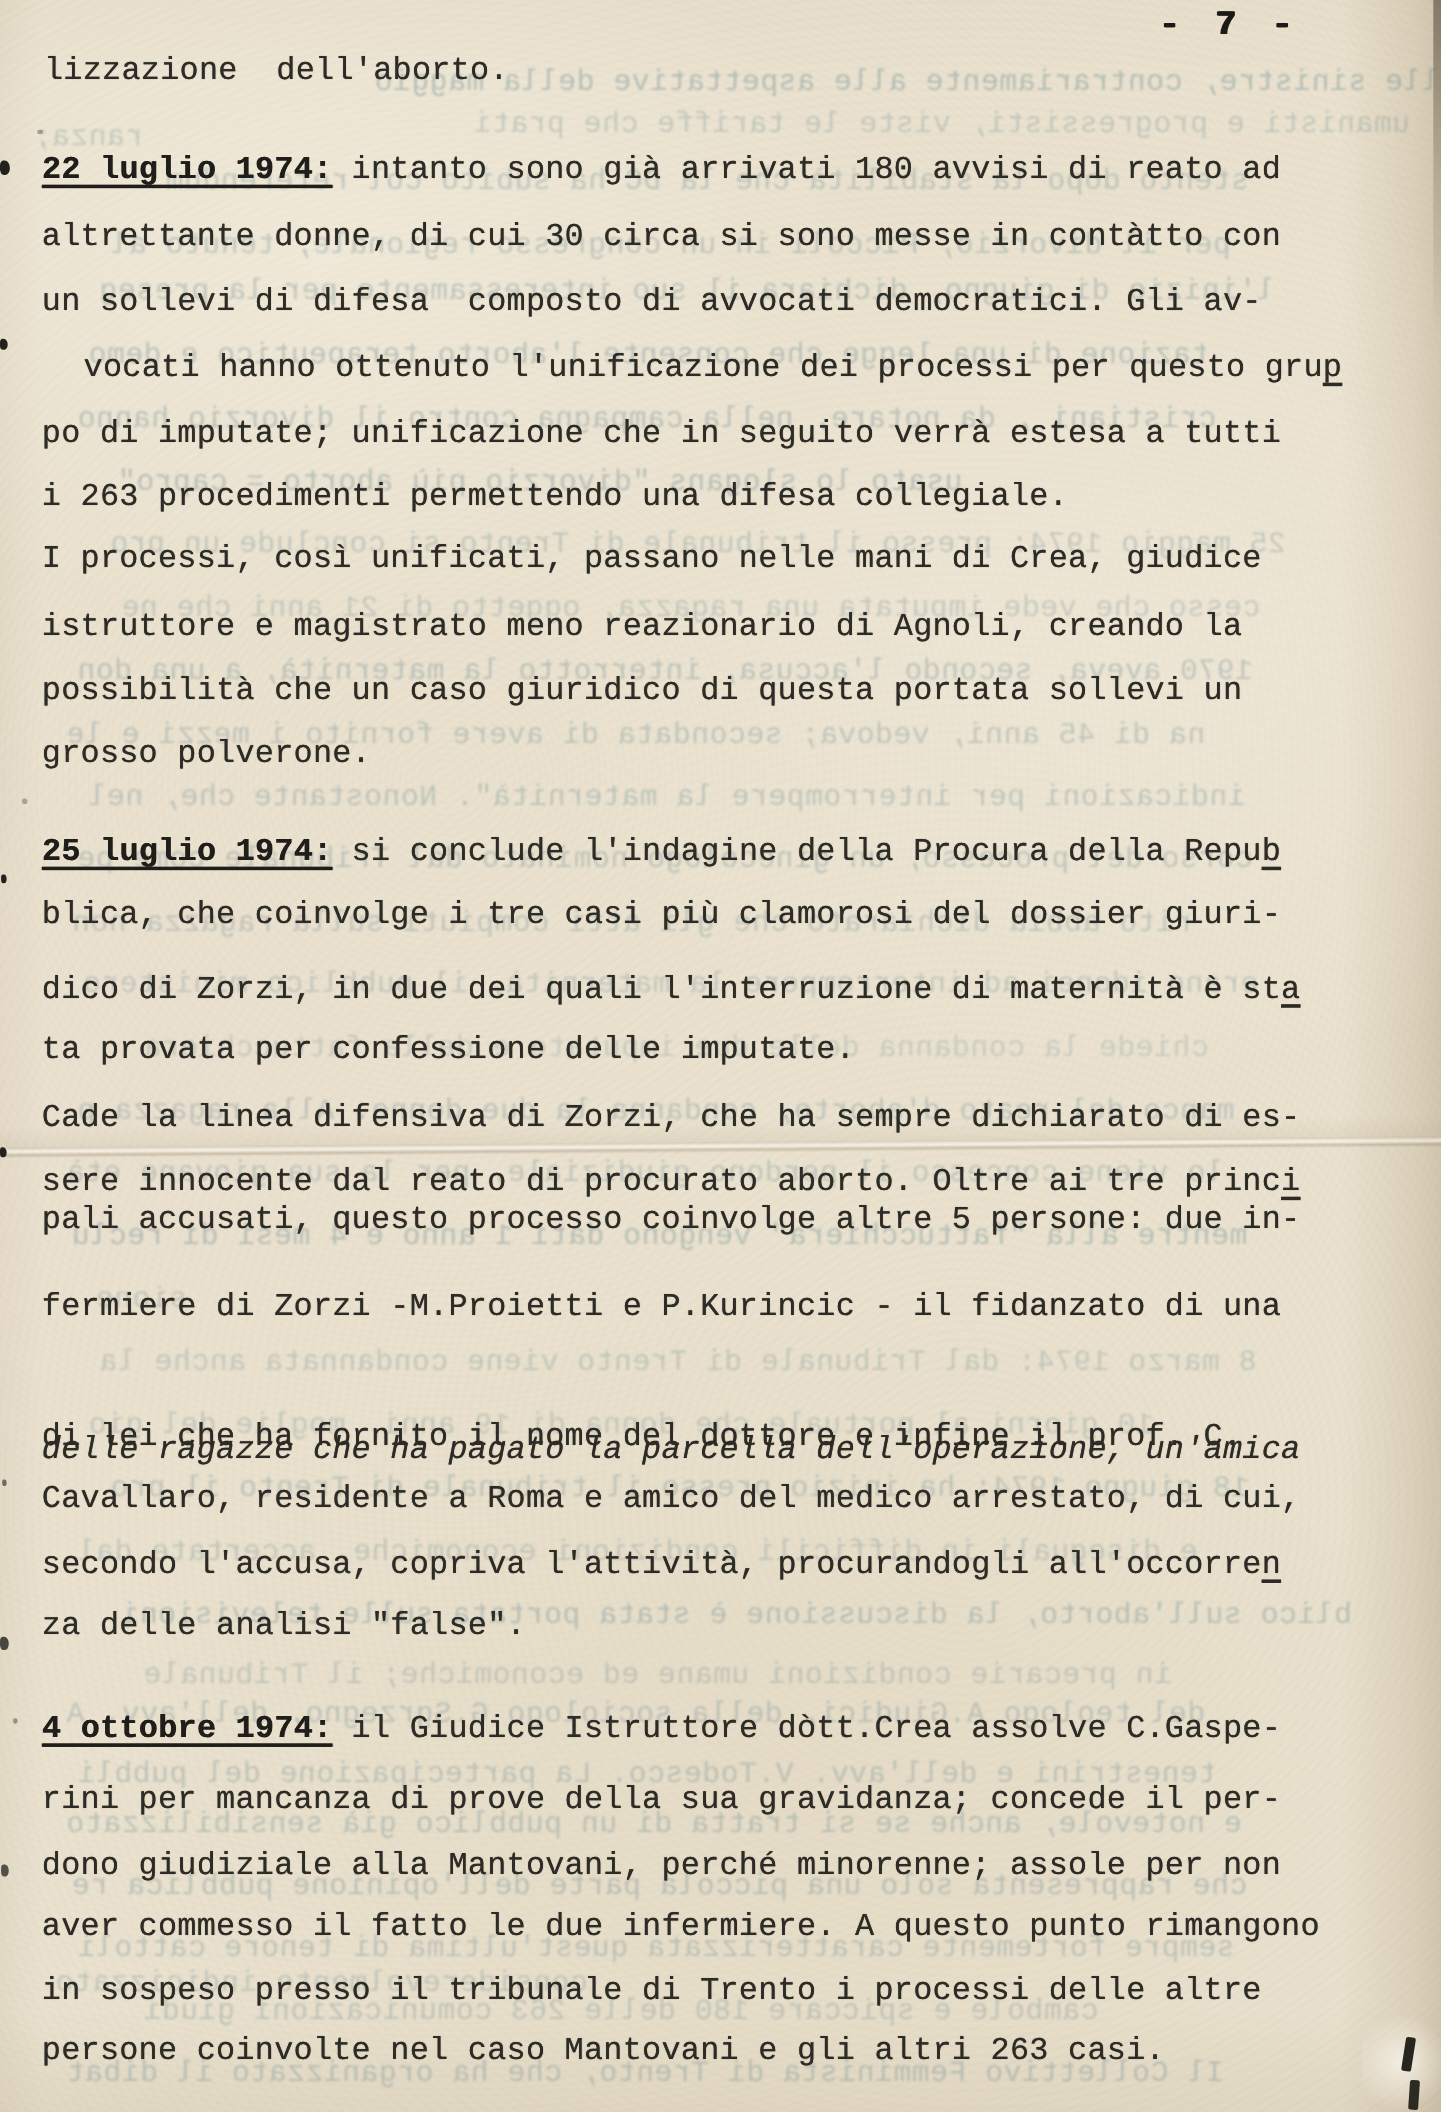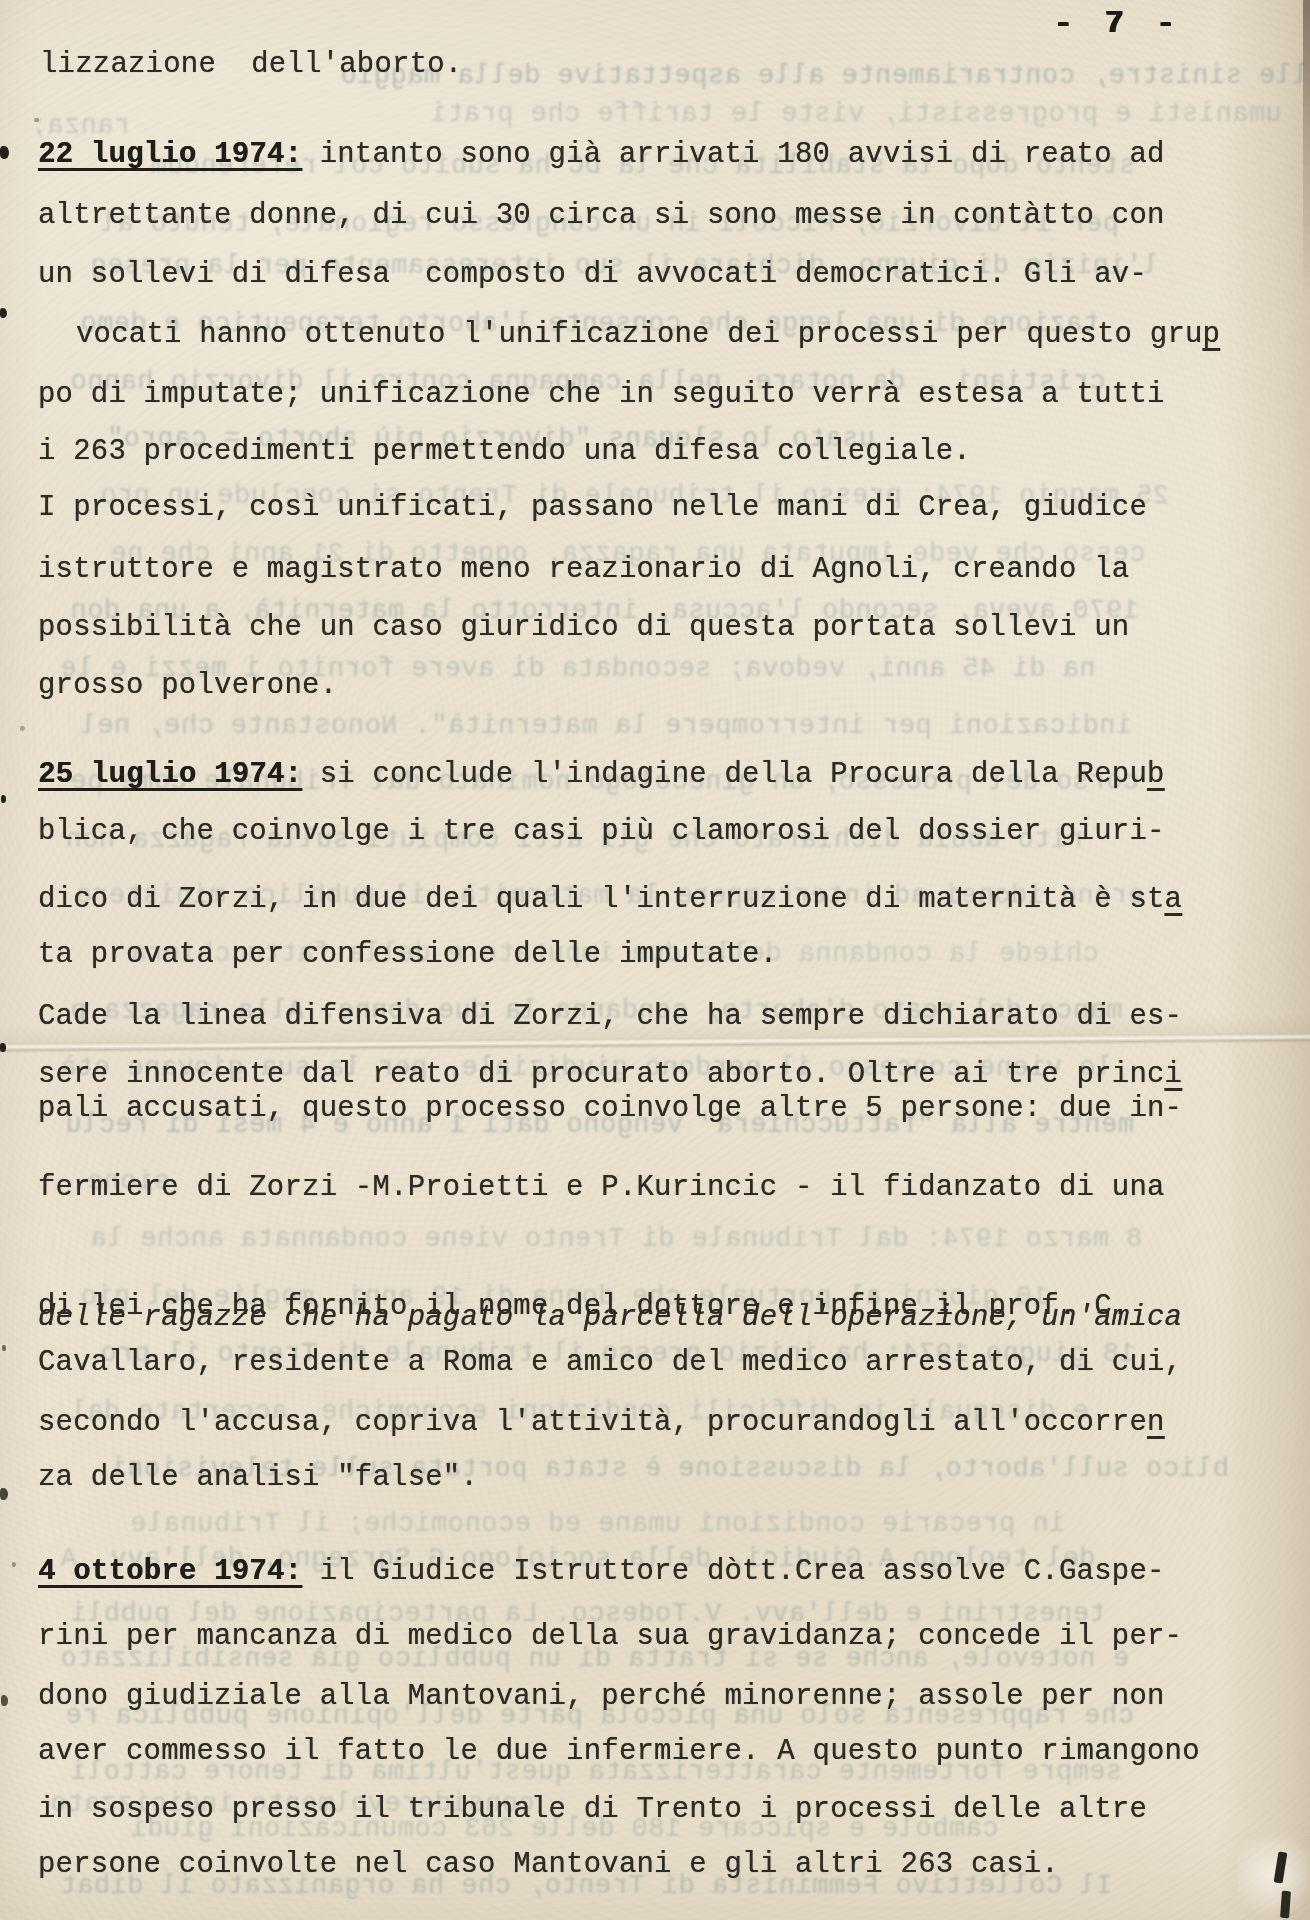--- a/index.html
+++ b/index.html
@@ -134,21 +134,21 @@
       <div class="tline" style="top: 1002px; left: 38px;"><span>Cade la linea difensiva di Zorzi, che ha sempre dichiarato di es-</span></div>
       <div class="tline" style="top: 1060px; left: 38px;"><span>sere innocente dal reato di procurato aborto. Oltre ai tre princ</span><span class="u">i</span></div>
       <div class="tline" style="top: 1094px; left: 38px; text-align: right;"><span>pali accusati, questo processo coinvolge altre 5 persone: due in-</span></div>
       <div class="tline" style="top: 1173px; left: 38px;"><span>fermiere di Zorzi -M.Proietti e P.Kurincic - il fidanzato di una</span></div>
       <div class="tline" style="top: 1303px; left: 38px; font-style: italic;"><span>delle ragazze che ha pagato la parcella dell'operazione, un'amica</span></div>
       <div class="tline" style="top: 1292px; left: 38px;"><span>di lei che ha fornito il nome del dottore e infine il prof. C.</span></div>
       <div class="tline" style="top: 1348px; left: 38px;"><span>Cavallaro, residente a Roma e amico del medico arrestato, di cui,</span></div>
       <div class="tline" style="top: 1408px; left: 38px;"><span>secondo l'accusa, copriva l'attività, procurandogli all'occorre</span><span class="u">n</span></div>
       <div class="tline" style="top: 1463px; left: 38px;"><span>za delle analisi "false".</span></div>
       <div class="tline" style="top: 1557px; left: 38px;"><span class="u b">4 ottobre 1974:</span><span> il Giudice Istruttore dòtt.Crea assolve C.Gaspe-</span></div>
-      <div class="tline" style="top: 1622px; left: 38px;"><span>rini per mancanza di medico della sua gravidanza; concede il per-</span></div>
+      <div class="tline" style="top: 1622px; left: 38px;"><span>rini per mancanza di prove della sua gravidanza; concede il per-</span></div>
       <div class="tline" style="top: 1682px; left: 38px;"><span>dono giudiziale alla Mantovani, perché minorenne; assole per non</span></div>
       <div class="tline" style="top: 1737px; left: 38px;"><span>aver commesso il fatto le due infermiere. A questo punto rimangono</span></div>
       <div class="tline" style="top: 1795px; left: 38px;"><span>in sospeso presso il tribunale di Trento i processi delle altre</span></div>
       <div class="tline" style="top: 1850px; left: 38px;"><span>persone coinvolte nel caso Mantovani e gli altri 263 casi.</span></div>
     </div>
 
   <div class="pagenum">- 7 -</div>
 
   <div class="staple-dent"></div>
   <div class="staple-a"></div>

